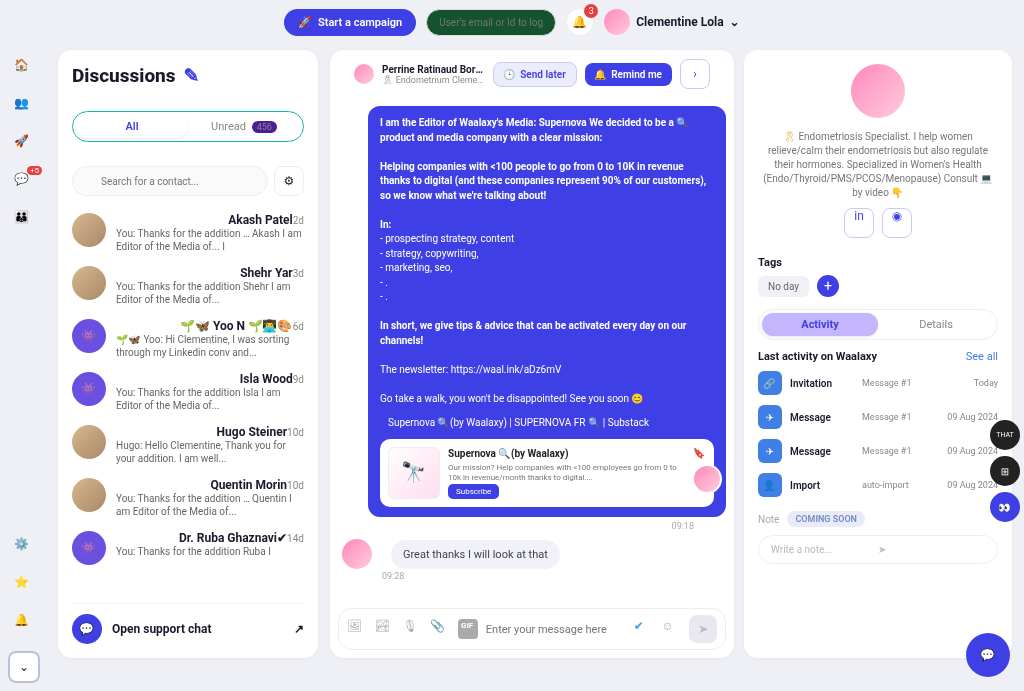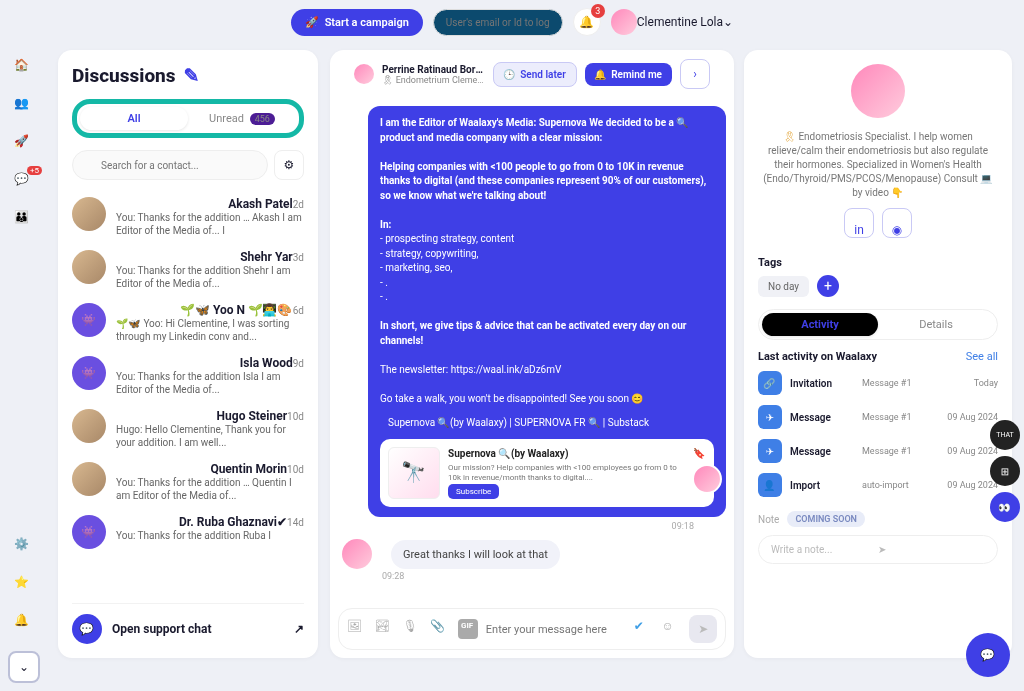--- a/index.html
+++ b/index.html
@@ -1,36 +1,36 @@
 <!DOCTYPE html>
 <html><head>
 <meta charset="utf-8">
 <style>
 *{box-sizing:border-box;margin:0;padding:0;font-family:-apple-system,BlinkMacSystemFont,"Segoe UI",Roboto,sans-serif}
 body{background:#eef0f6;width:1024px;height:691px;overflow:hidden;position:relative;font-size:12px;color:#1a1a2e}
 .topbar{position:absolute;top:0;left:0;right:0;height:44px;display:flex;align-items:center;justify-content:center;gap:10px;background:#eef0f6}
 .btn-primary{background:#3f3fe6;color:#fff;border:none;border-radius:18px;padding:7px 14px;font-size:11px;font-weight:600;display:flex;align-items:center;gap:6px;cursor:pointer}
-.input-search-top{border:1px solid #ddd;border-radius:18px;padding:7px 12px;font-size:10px;width:130px;color:#aaa;background:#0c4a6e}
+.input-search-top{border:1px solid #ddd;border-radius:18px;padding:7px 12px;font-size:10px;width:130px;color:#aaa;background:#14532d}
 .bell{position:relative;width:28px;height:28px;display:flex;align-items:center;justify-content:center;border:1px solid #eee;border-radius:50%;background:#fff}
 .bell .badge{position:absolute;top:-5px;right:-5px;background:#e63f3f;color:#fff;font-size:9px;width:14px;height:14px;border-radius:50%;display:flex;align-items:center;justify-content:center}
-.user-top{display:flex;align-items:center;font-size:12px;font-weight:400}
+.user-top{display:flex;align-items:center;gap:6px;font-size:12px;font-weight:700}
 .avatar{width:26px;height:26px;border-radius:50%;background:linear-gradient(135deg,#f8b,#fcd);display:inline-block}
 .avatar-sm{width:20px;height:20px}
 .leftnav{position:absolute;left:0;top:50px;width:48px;display:flex;flex-direction:column;align-items:center;gap:18px;padding-top:8px}
 .nav-ic{width:20px;height:20px;color:#c3c7d9;position:relative;cursor:pointer}
 .nav-ic.active{color:#3f3fe6}
 .nav-ic .b{position:absolute;top:-6px;right:-8px;background:#e63f3f;color:#fff;font-size:8px;padding:0 3px;border-radius:7px}
 .leftnav2{position:absolute;left:0;bottom:20px;width:48px;display:flex;flex-direction:column;align-items:center;gap:18px}
 .collapse-btn{position:absolute;left:8px;bottom:8px;width:32px;height:32px;border:2px solid #bcc0d8;border-radius:8px;display:flex;align-items:center;justify-content:center;background:#fff;cursor:pointer}
 
 .panel{background:#fff;border-radius:14px;box-shadow:0 1px 4px rgba(0,0,0,.04)}
 .disc{position:absolute;left:58px;top:50px;width:260px;height:608px;padding:14px;display:flex;flex-direction:column}
 .disc h2{font-size:19px;font-weight:800;display:flex;align-items:center;gap:8px}
 .edit-ic{color:#3f3fe6}
-.tabs{display:flex;margin:12px 0;border:5px solid #14b8a6;border-radius:18px;padding:3px}
+.tabs{display:flex;margin:24px 0;border:1px solid #14b8a6;border-radius:18px;padding:3px}
 .tab{flex:1;text-align:center;padding:5px;font-size:11px;color:#888;cursor:pointer;border-radius:14px}
 .tab.active{background:#fff;color:#3f3fe6;font-weight:600;box-shadow:0 1px 3px rgba(0,0,0,.1)}
 .tab .cnt{background:#4c1d95;border-radius:8px;padding:1px 5px;font-size:9px;margin-left:3px}
 .search-row{display:flex;gap:6px;margin-bottom:10px}
 .search-row input{flex:1;border:1px solid #eee;border-radius:18px;padding:7px 12px 7px 28px;font-size:10px;background:#fafafa}
 .search-row .filter{width:30px;height:30px;border:1px solid #eee;border-radius:8px;display:flex;align-items:center;justify-content:center;cursor:pointer}
 .conv-list{flex:1;overflow:hidden}
 .conv{display:flex;gap:10px;padding:7px 0;cursor:pointer}
 .conv .av{width:34px;height:34px;border-radius:50%;flex-shrink:0;background:#7a5de8}
 .conv .av.alien{background:#6a4fe0;display:flex;align-items:center;justify-content:center;color:#9ff}
@@ -70,28 +70,28 @@
 .composer .send{width:28px;height:28px;border-radius:8px;background:#e8e8f0;display:flex;align-items:center;justify-content:center;color:#bbb}
 .composer .chk{color:#3f9fe6}
 
 .prof{position:absolute;left:744px;top:50px;width:268px;height:608px;padding:14px;display:flex;flex-direction:column;overflow:hidden}
 .prof .pav{width:54px;height:54px;border-radius:50%;margin:0 auto 8px;background:linear-gradient(135deg,#f8b,#fcd)}
 .prof .pname{text-align:center;font-size:13px;font-weight:700;position:relative}
 .prof .pemoji{position:absolute;right:0;top:0}
 .prof .pdesc{font-size:10px;color:#777;text-align:center;line-height:1.4;margin:4px 0 8px}
 .prof .pdesc .rib{color:#e0a030}
 .soc{display:flex;justify-content:center;gap:8px;margin-bottom:10px}
-.soc a{width:30px;height:30px;border:1px solid #c9c9f5;border-radius:8px;display:flex;align-items:flex-end;justify-content:center;color:#3f3fe6;cursor:pointer}
+.soc a{width:30px;height:30px;border:1px solid #c9c9f5;border-radius:8px;display:flex;align-items:flex-start;justify-content:center;color:#3f3fe6;cursor:pointer}
 .sec-title{font-size:11px;font-weight:700;margin:8px 0 6px}
 .tag-row{display:flex;gap:8px;align-items:center}
 .tag{background:#f0f1f6;border-radius:6px;padding:5px 10px;font-size:10px;color:#666}
 .add-tag{width:22px;height:22px;border-radius:50%;background:#3f3fe6;color:#fff;display:flex;align-items:center;justify-content:center;cursor:pointer;font-size:14px}
 .tabs2{display:flex;border:1px solid #eee;border-radius:18px;padding:3px;margin:12px 0 10px}
 .tabs2 .t{flex:1;text-align:center;padding:5px;font-size:11px;color:#888;border-radius:14px;cursor:pointer}
-.tabs2 .t.active{background:#000000;color:#3f3fe6;font-weight:700;box-shadow:0 1px 3px rgba(0,0,0,.1)}
+.tabs2 .t.active{background:#c4b5fd;color:#3f3fe6;font-weight:700;box-shadow:0 1px 3px rgba(0,0,0,.1)}
 .act-head{display:flex;justify-content:space-between;font-size:11px;margin-bottom:8px}
 .act-head .see{color:#3f7fe6;cursor:pointer}
 .act-row{display:flex;align-items:center;gap:8px;font-size:10px;margin-bottom:10px}
 .act-row .aic{width:24px;height:24px;border-radius:6px;background:#3f7fe6;color:#fff;display:flex;align-items:center;justify-content:center}
 .act-row .a1{width:64px;font-weight:600}
 .act-row .a2{flex:1;color:#888;font-size:9px}
 .act-row .a3{color:#888;font-size:9px}
 .note-row{display:flex;align-items:center;gap:8px;font-size:10px;margin-top:4px}
 .note-row .soon{background:#e8ecf8;color:#7a8ac0;border-radius:10px;padding:3px 8px;font-size:9px;font-weight:600}
 .note-input{border:1px solid #eee;border-radius:18px;padding:8px 12px;display:flex;align-items:center;margin-top:8px;color:#bbb;font-size:10px}

